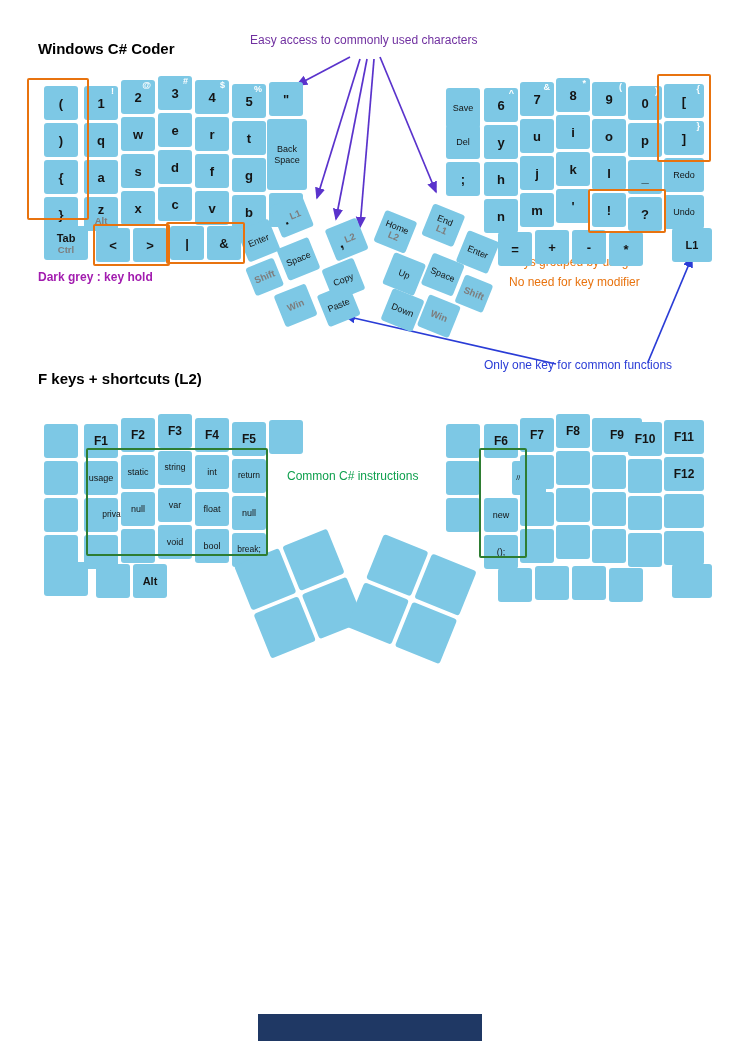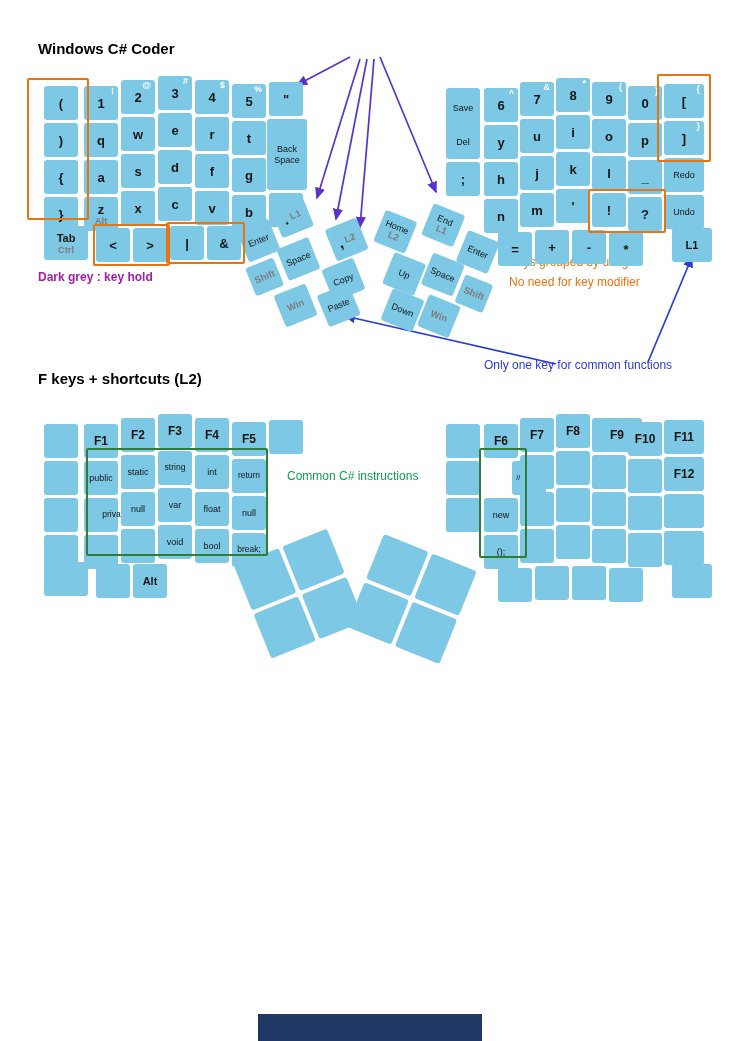--- a/index.html
+++ b/index.html
@@ -26,20 +26,21 @@
   .footer{position:absolute;background:#1f3864;}
   #arrows{position:absolute;left:0;top:0;pointer-events:none;}
 </style>
 </head>
 <body>
 
 <div id="page">
 
   <div class="note title" style="left:38px;top:40px">Windows C# Coder</div>
 
+  <div class="note purple" style="left:250px;top:33px">Easy access to commonly used characters</div>
 
   <div class="note greynote" style="left:38px;top:270px">Dark grey : key hold</div>
 
   <div class="note orangenote" style="left:509px;top:255px">Keys grouped by usage</div>
 
   <div class="note orangenote" style="left:509px;top:275px">No need for key modifier</div>
 
   <div class="note bluenote" style="left:484px;top:358px">Only one key for common functions</div>
 
   <div class="note title" style="left:38px;top:370px">F keys + shortcuts (L2)</div>
@@ -272,21 +273,21 @@
       <span class="word wb">L1</span>
     </div>
     <div class="key" style="left: 44px; top: 424px; width: 34px; height: 34px;"></div>
     <div class="key" style="left: 44px; top: 461px; width: 34px; height: 34px;"></div>
     <div class="key" style="left: 44px; top: 498px; width: 34px; height: 34px;"></div>
     <div class="key" style="left: 44px; top: 535px; width: 34px; height: 34px;"></div>
     <div class="key" style="left: 84px; top: 424px; width: 34px; height: 34px;">
       <span class="main" style="font-size: 12px;">F1</span>
     </div>
     <div class="key" style="left: 84px; top: 461px; width: 34px; height: 34px;">
-      <span class="word">public</span>
+      <span class="word">usage</span>
     </div>
     <div class="key" style="left: 84px; top: 498px; width: 34px; height: 34px;">
       <span class="word" style="font-size: 8.5px; margin-left: 28px;">private</span>
     </div>
     <div class="key" style="left: 84px; top: 535px; width: 34px; height: 34px;"></div>
     <div class="key" style="left: 121px; top: 418px; width: 34px; height: 34px;">
       <span class="main" style="font-size: 12px;">F2</span>
     </div>
     <div class="key" style="left: 121px; top: 455px; width: 34px; height: 34px;">
       <span class="word">static</span>

